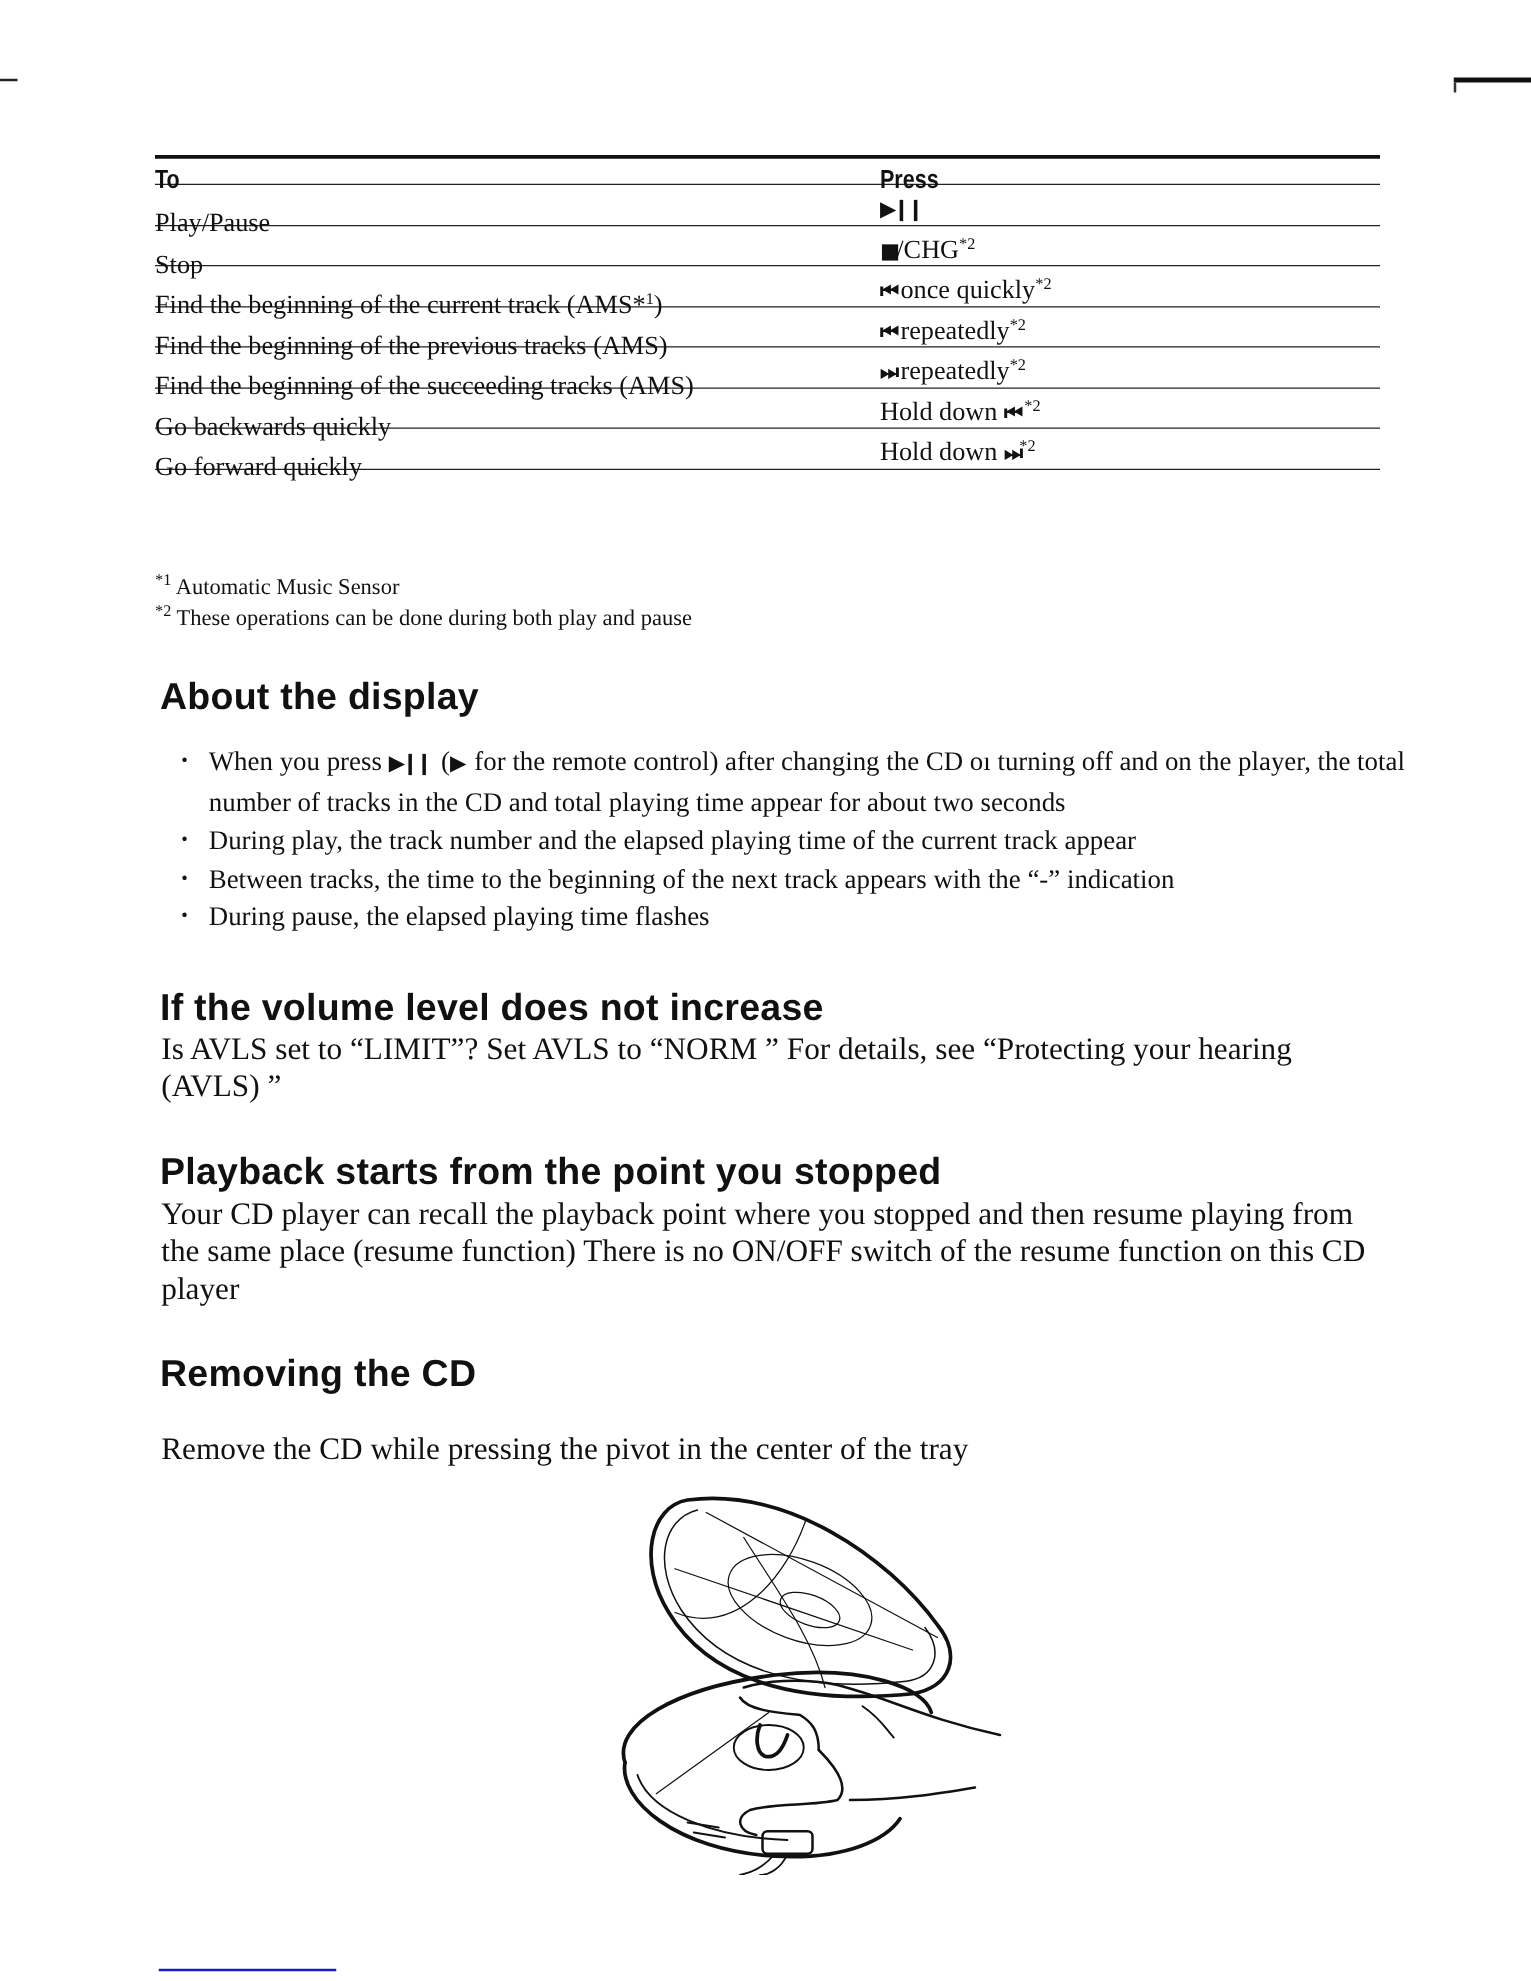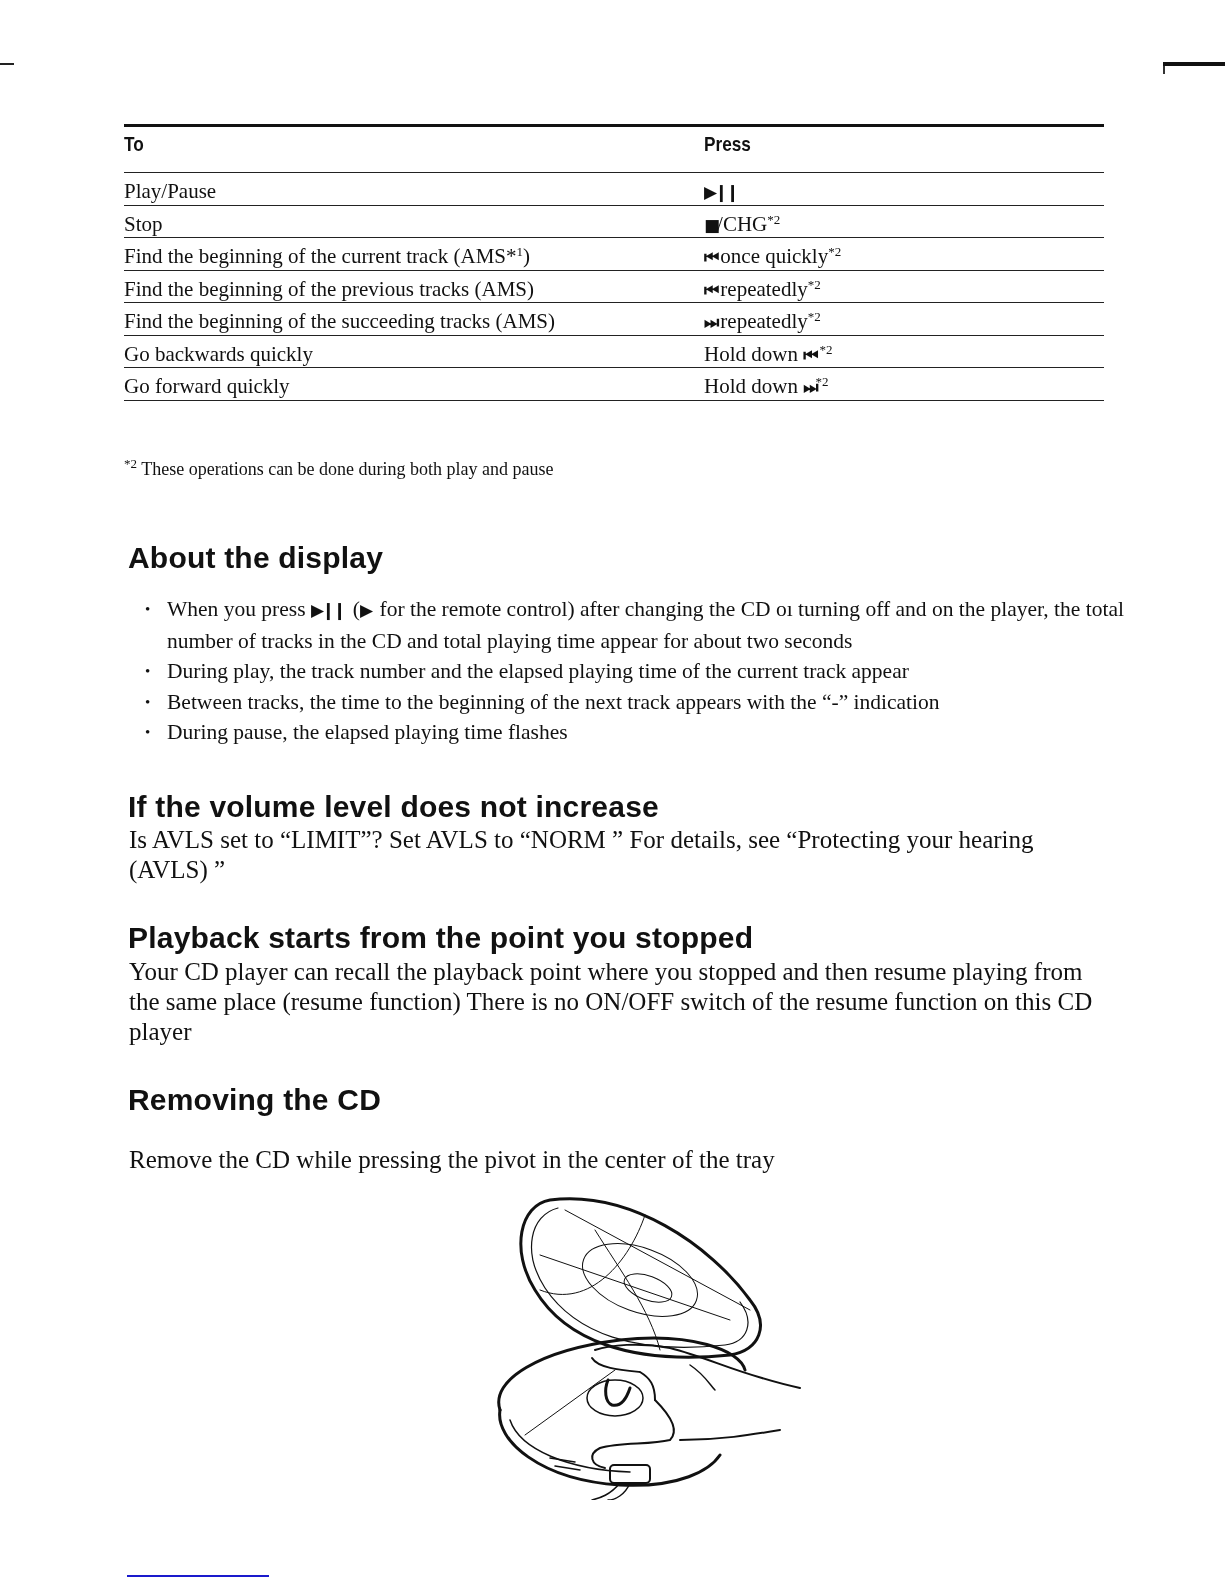--- a/index.html
+++ b/index.html
@@ -4,22 +4,22 @@
 <style>
   html, body { margin: 0; padding: 0; background: #ffffff; }
   body { width: 1225px; height: 1585px; position: relative; overflow: hidden; color: #111; font-family: "Liberation Serif", serif; }
   .corner-mark-left { position: absolute; left: 0; top: 63px; width: 14px; height: 2px; background: #222; }
   .corner-mark-right { position: absolute; left: 1163px; top: 62px; width: 62px; height: 4px; background: #111; }
   .corner-tick { position: absolute; left: 1163px; top: 66px; width: 2px; height: 8px; background: #333; }
 
   .table { position: absolute; left: 124px; top: 124px; width: 980px; }
   .table-top-rule { height: 3px; background: #111; }
   .trow { position: relative; height: 32.5px; border-bottom: 1.5px solid #222; box-sizing: border-box; }
-  .trow.header { height: 46px; }
-  .cell-to { position: absolute; left: 0; top: 6px; font-size: 21px; white-space: nowrap; }
+  .trow.header { height: 21px; }
+  .cell-to { position: absolute; left: 0; top: 18px; font-size: 21px; white-space: nowrap; }
   .cell-press { position: absolute; left: 580px; top: 6px; font-size: 21px; white-space: nowrap; }
   .header .cell-to, .header .cell-press { font-family: "Liberation Sans", sans-serif; font-weight: bold; font-size: 21px; transform: scaleX(0.82); transform-origin: left; top: 5px; }
   sup { font-size: 13px; vertical-align: 7px; line-height: 0; }
   .glyph { display: inline-block; font-family: "DejaVu Sans", sans-serif; font-weight: bold; font-size: 17px; letter-spacing: -3px; margin-right: 4px; }
 
   .footnotes { position: absolute; left: 124px; top: 457px; font-size: 18px; line-height: 25px; }
 
   .section-title { position: absolute; left: 128px; font-family: "Liberation Sans", sans-serif; font-weight: bold; font-size: 30px; letter-spacing: 0.2px; }
   .body-text { position: absolute; left: 129px; font-size: 25px; line-height: 30px; width: 980px; }
   .bullets { position: absolute; left: 127px; top: 576px; width: 980px; font-size: 21.5px; line-height: 30.5px; margin: 18px; padding: 0; list-style: none; }
@@ -74,20 +74,21 @@
     <span class="cell-press"><span>Hold down</span> <span class="glyph">⏮</span><sup>*2</sup></span>
   </div>
 
   <div class="trow">
     <span class="cell-to">Go forward quickly</span>
     <span class="cell-press"><span>Hold down</span> <span class="glyph" style="margin-right:0">⏭</span><sup>*2</sup></span>
   </div>
 </div>
 
 <div class="footnotes">
+  <div><sup>*1</sup> <span>Automatic Music Sensor</span></div>
   <div><sup>*2</sup> <span>These operations can be done during both play and pause</span></div>
 </div>
 
 <div class="section-title" style="top:541px">About the display</div>
 <ul class="bullets">
   <li><span>When you press</span> <span class="glyph">▶❙❙</span> <span>(</span><span class="glyph">▶</span> <span>for the remote control) after changing the CD oı turning off and on the player, the total number of tracks in the CD and total playing time appear for about two seconds</span></li>
   <li>During play, the track number and the elapsed playing time of the current track appear</li>
   <li>Between tracks, the time to the beginning of the next track appears with the “-” indication</li>
   <li>During pause, the elapsed playing time flashes</li>
 </ul>

